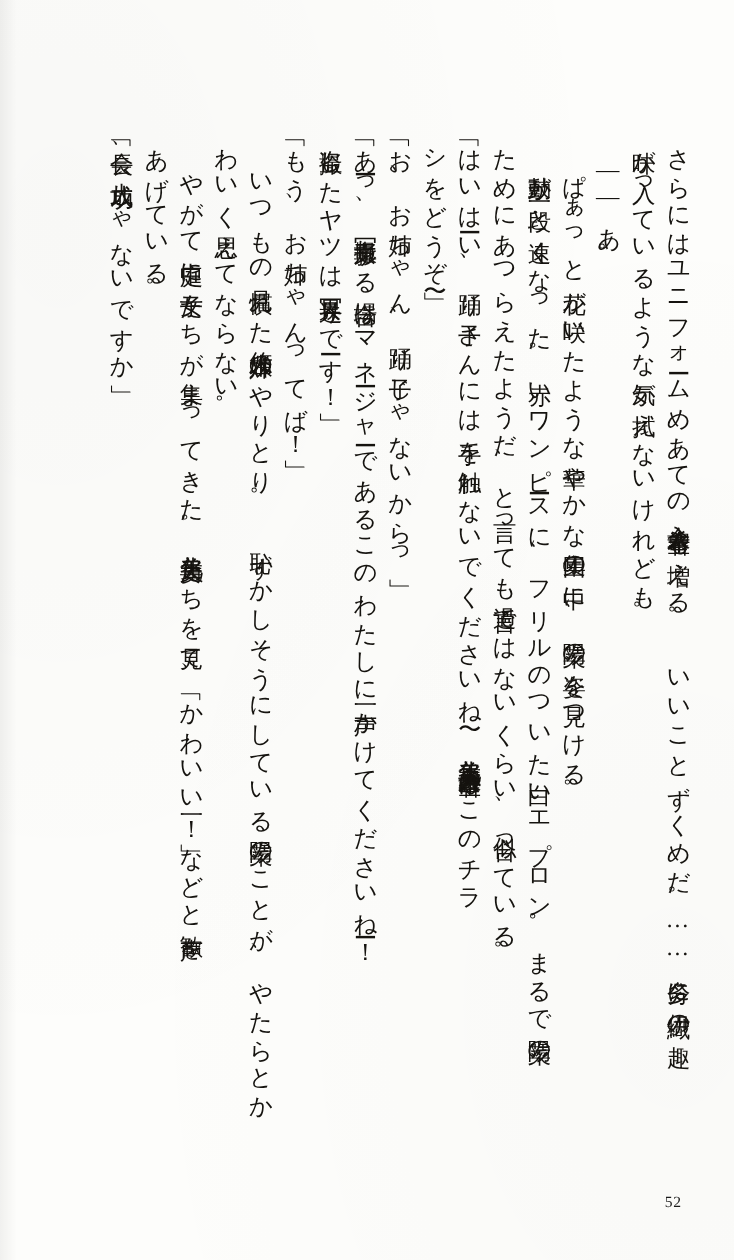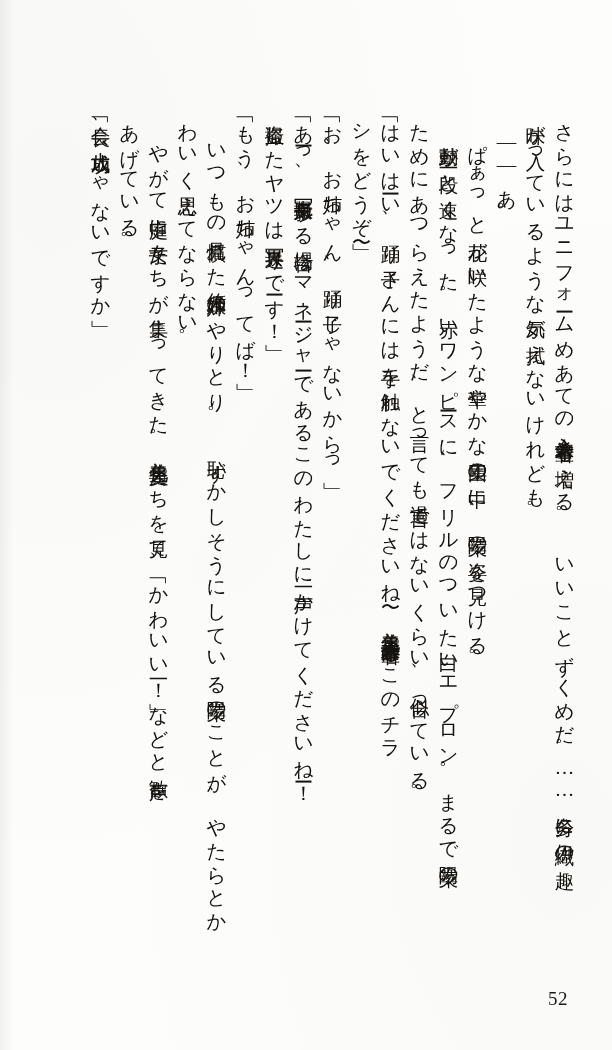--- a/index.html
+++ b/index.html
@@ -52,21 +52,21 @@
     width: 29px;
     flex: 0 0 29px;
     white-space: pre;
     font-weight: 400;
     color: #15130f;
   }
   .page-number {
     position: absolute;
     right: 44px;
     bottom: 40px;
-    font-size: 19px;
+    font-size: 13px;
     letter-spacing: 0.5px;
     color: #1a1a1a;
     font-family: "Liberation Serif", serif;
   }
   .edge-mark {
     position: absolute;
     left: 0;
     top: 0;
     width: 14px;
     height: 100%;

